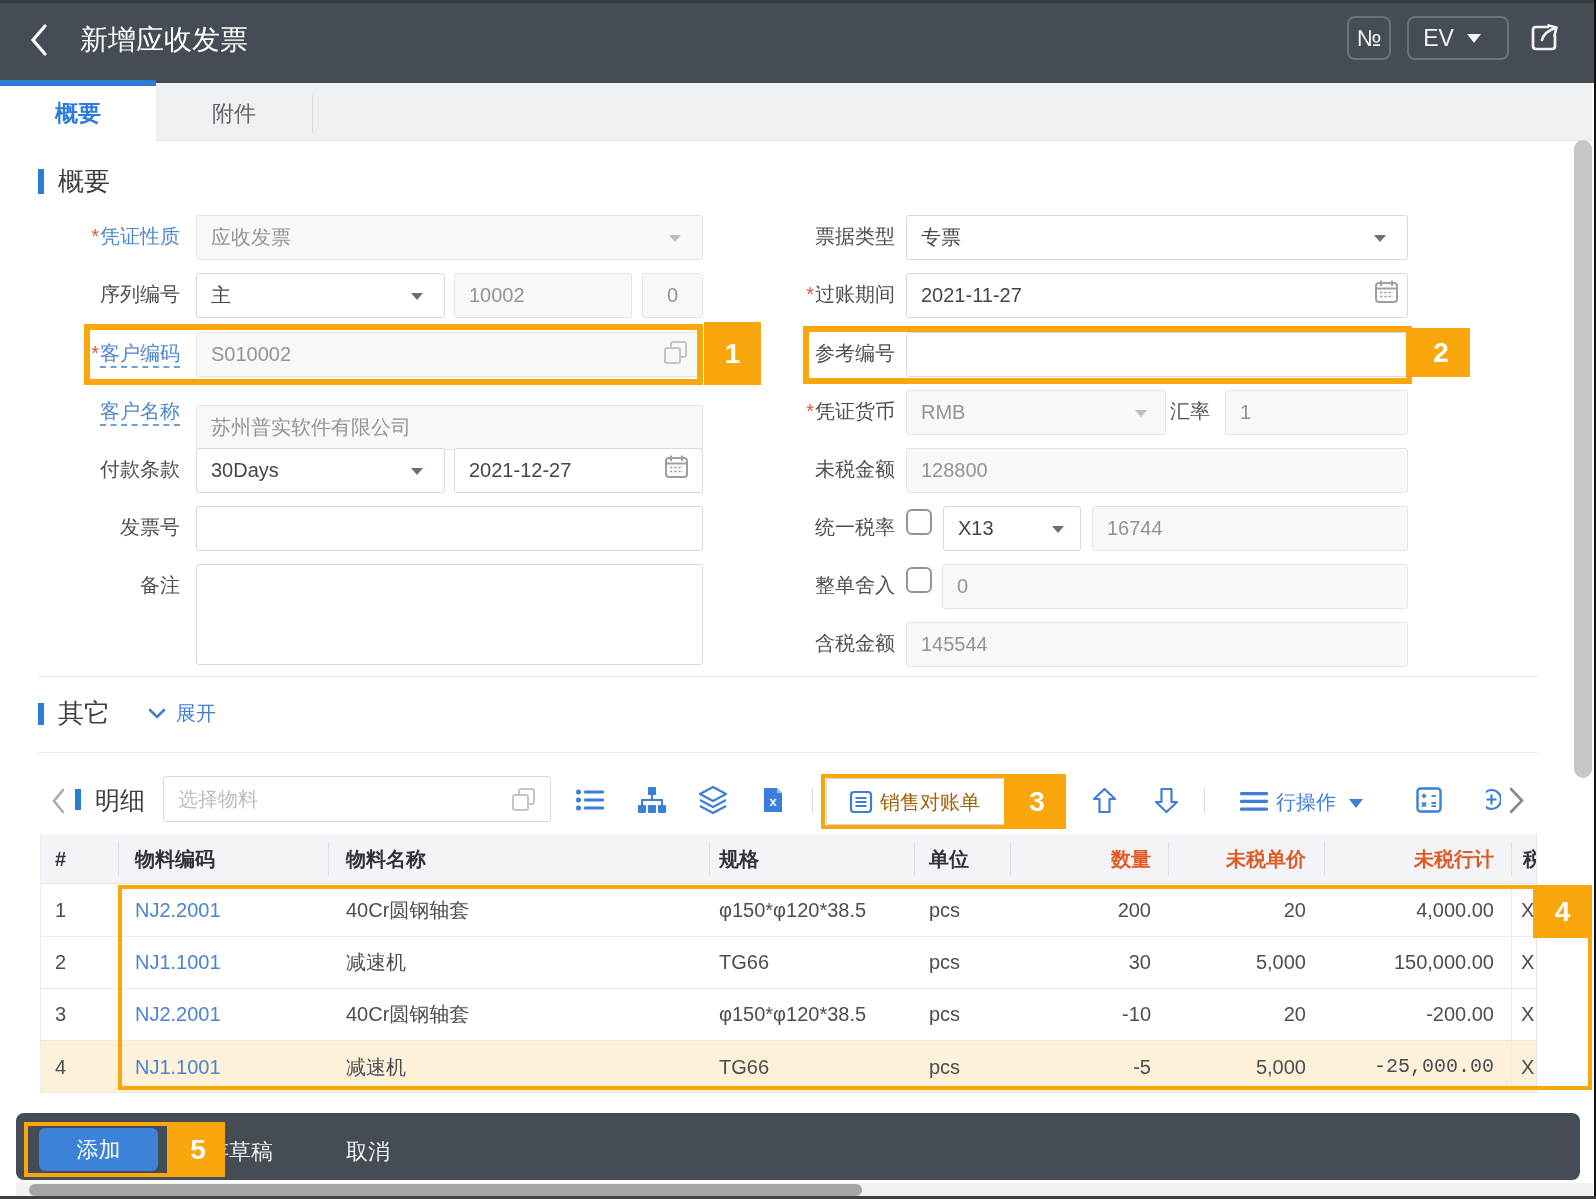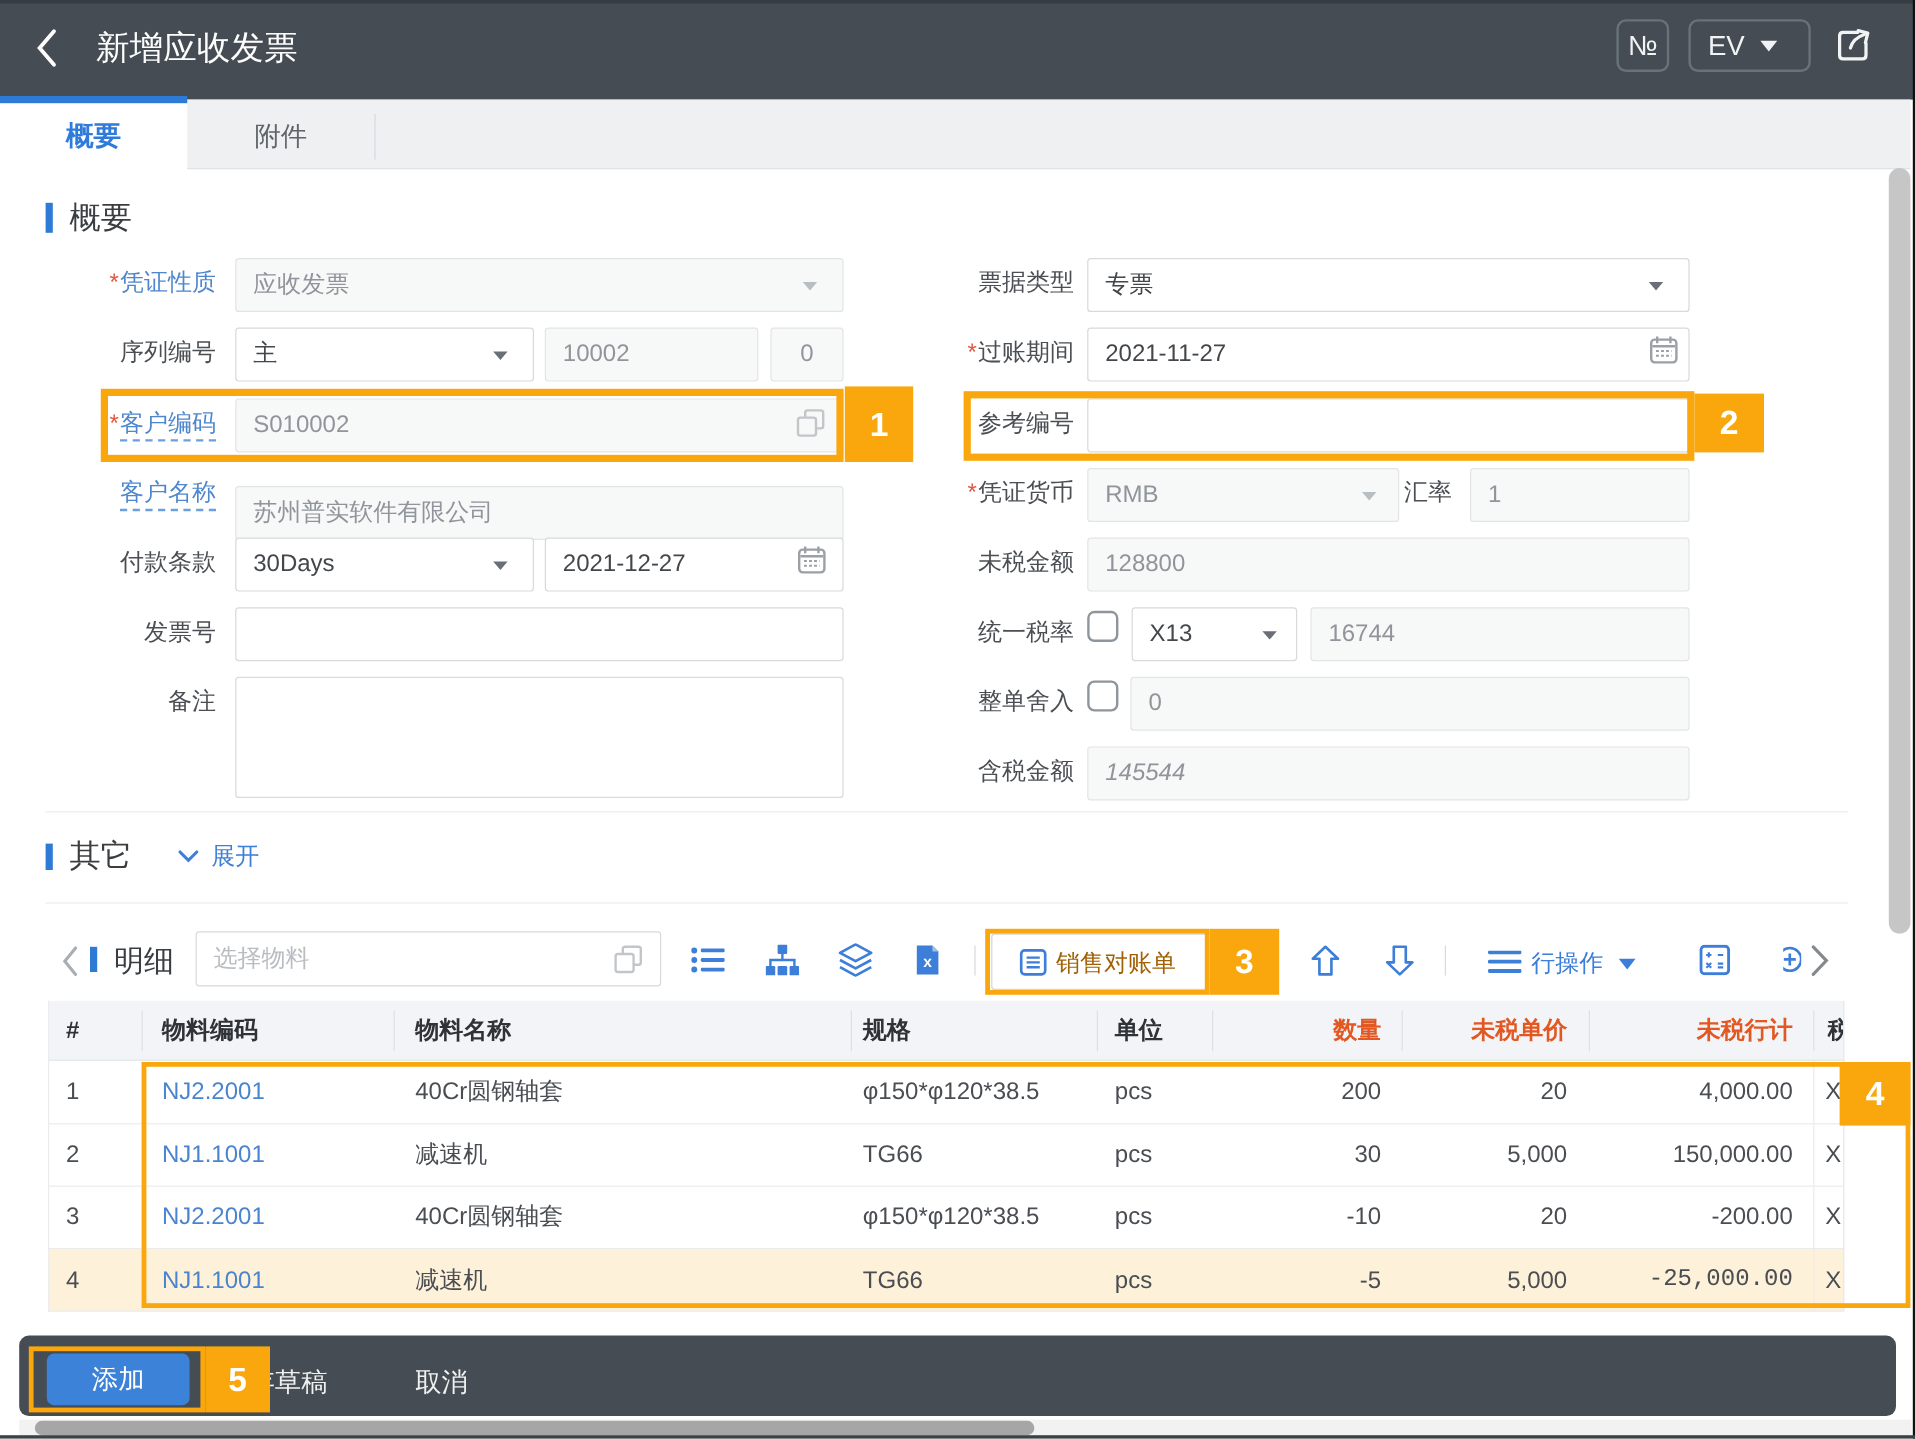--- a/index.html
+++ b/index.html
@@ -102,21 +102,21 @@
 <div class="fld" style="left:906px;top:332px;width:502px;"></div>
 <div class="fld dis" style="left:906px;top:390px;width:260px;">RMB<i class="caret lt" style="right:18px;left:auto;position:absolute;"></i></div>
 <div class="lbl" style="left:1170px;top:390px;text-align:left;">汇率</div>
 <div class="fld dis" style="left:1225px;top:390px;width:183px;">1</div>
 <div class="fld dis" style="left:906px;top:448px;width:502px;">128800</div>
 <div class="chk" style="left:906px;top:509px;"></div>
 <div class="fld" style="left:943px;top:506px;width:138px;">X13<i class="caret" style="right:16px;left:auto;position:absolute;"></i></div>
 <div class="fld dis" style="left:1092px;top:506px;width:316px;">16744</div>
 <div class="chk" style="left:906px;top:567px;"></div>
 <div class="fld dis" style="left:942px;top:564px;width:466px;">0</div>
-<div class="fld dis" style="left:906px;top:622px;width:502px;font-style:italic;">145544</div>
+<div class="fld dis" style="left:906px;top:622px;width:502px;">145544</div>
 
 <svg class="abs" style="left:664px;top:454px;" width="25" height="25" viewBox="0 0 25 25">
     <rect x="2" y="4" width="21" height="19" rx="3" stroke="#9aa0a5" stroke-width="2" fill="none"></rect>
     <line x1="7" y1="1.5" x2="7" y2="7" stroke="#9aa0a5" stroke-width="2"></line>
     <line x1="18" y1="1.5" x2="18" y2="7" stroke="#9aa0a5" stroke-width="2"></line>
     <line x1="3" y1="9.5" x2="22" y2="9.5" stroke="#9aa0a5" stroke-width="2"></line>
     <line x1="6" y1="13.5" x2="19" y2="13.5" stroke="#9aa0a5" stroke-width="1.6" stroke-dasharray="2.4 1.8"></line>
     <line x1="6" y1="17.5" x2="19" y2="17.5" stroke="#9aa0a5" stroke-width="1.6" stroke-dasharray="2.4 1.8"></line>
   </svg>
 <svg class="abs" style="left:1374px;top:279px;" width="25" height="25" viewBox="0 0 25 25">

